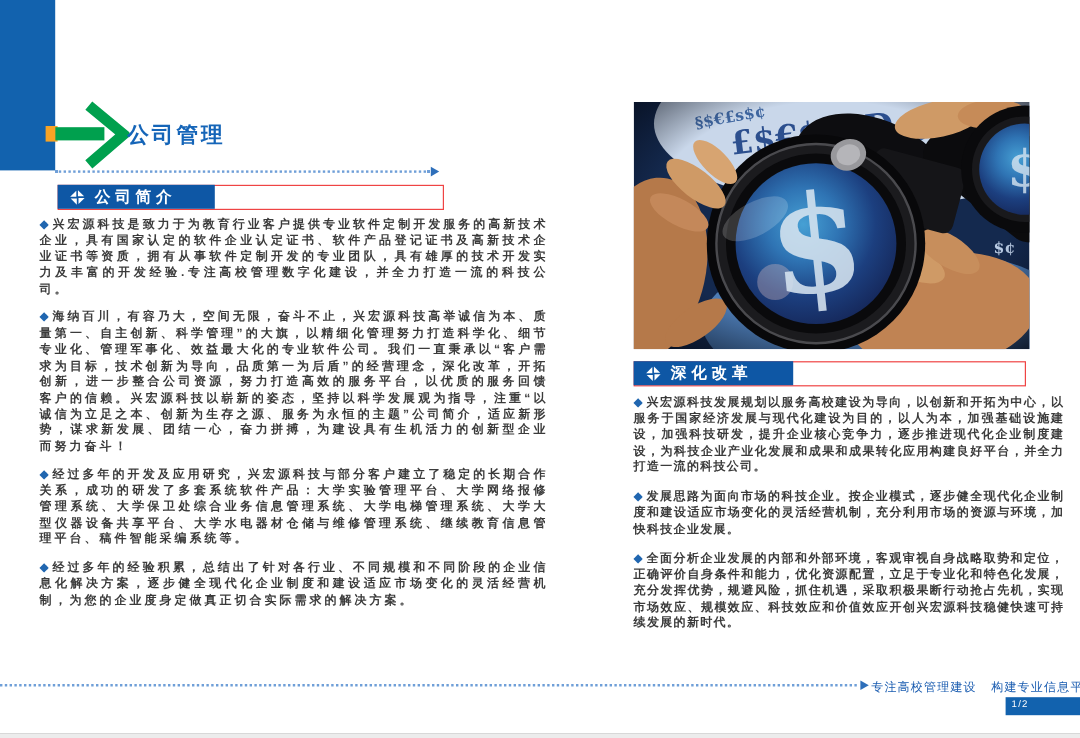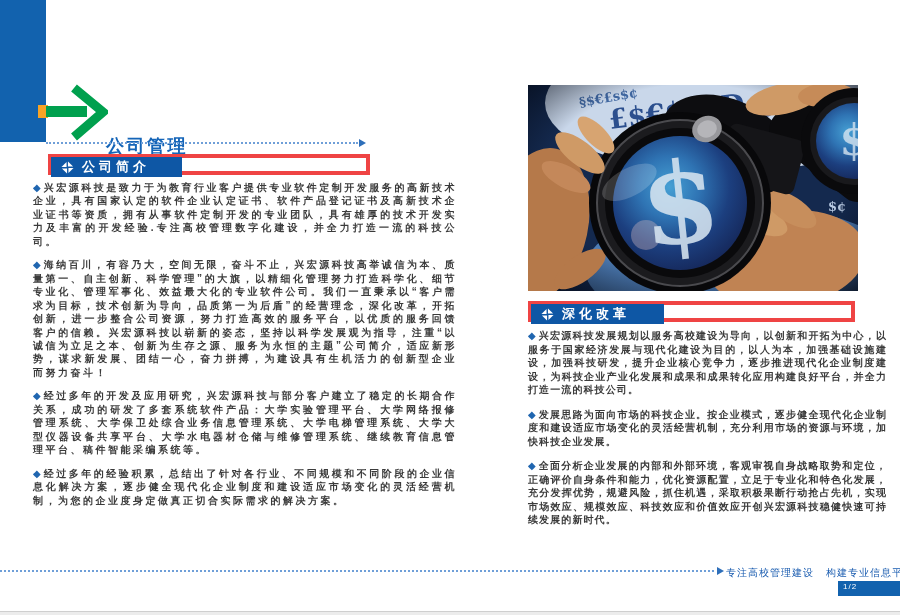--- a/index.html
+++ b/index.html
@@ -9,29 +9,29 @@
     font-family:"Liberation Sans","DejaVu Sans",sans-serif;
   }
   .abs{position:absolute;}
 
   
   .corner-rect{left:0;top:0;width:46px;height:142px;background:#1262ae;}
   .orange-sq{left:38px;top:105px;width:10px;height:13px;background:#f7a325;}
   .title-arrow{left:46px;top:82px;}
   .page-title{
     left:106px;top:100px;font-size:18px;font-weight:bold;color:#1565b8;
-    letter-spacing:2.5px;white-space:nowrap;margin-top:34px;
+    letter-spacing:2.5px;white-space:nowrap;
   }
   .rule{border-top:2px dotted #6f9fd8;height:0;}
   .rule-title{left:46px;top:142px;width:312px;}
   .tri-right{width:0;height:0;border-top:4px solid transparent;border-bottom:4px solid transparent;border-left:7px solid #2e6fba;}
   .tri-title{left:359px;top:139px;}
 
   
-  .sec-box{height:21px;border:4px solid #ef4444;background:#fff;box-sizing:border-box;}
+  .sec-box{height:21px;border:1px solid #ef4444;background:#fff;box-sizing:border-box;}
   .sec-box-intro{left:48px;top:154px;width:322px;}
   .sec-box-plan{left:528px;top:301px;width:327px;}
   .sec-tab{
     position:absolute;left:-1px;top:-1px;height:20px;background:#0e57a5;
     color:#fff;display:flex;align-items:center;box-sizing:border-box;
     font-size:13px;font-weight:bold;letter-spacing:4px;padding:0 10px;
   }
   .sec-tab-intro{width:131px;}
   .sec-tab-plan{width:133px;}
   .sec-tab svg{margin-right:8px;flex:none;}

